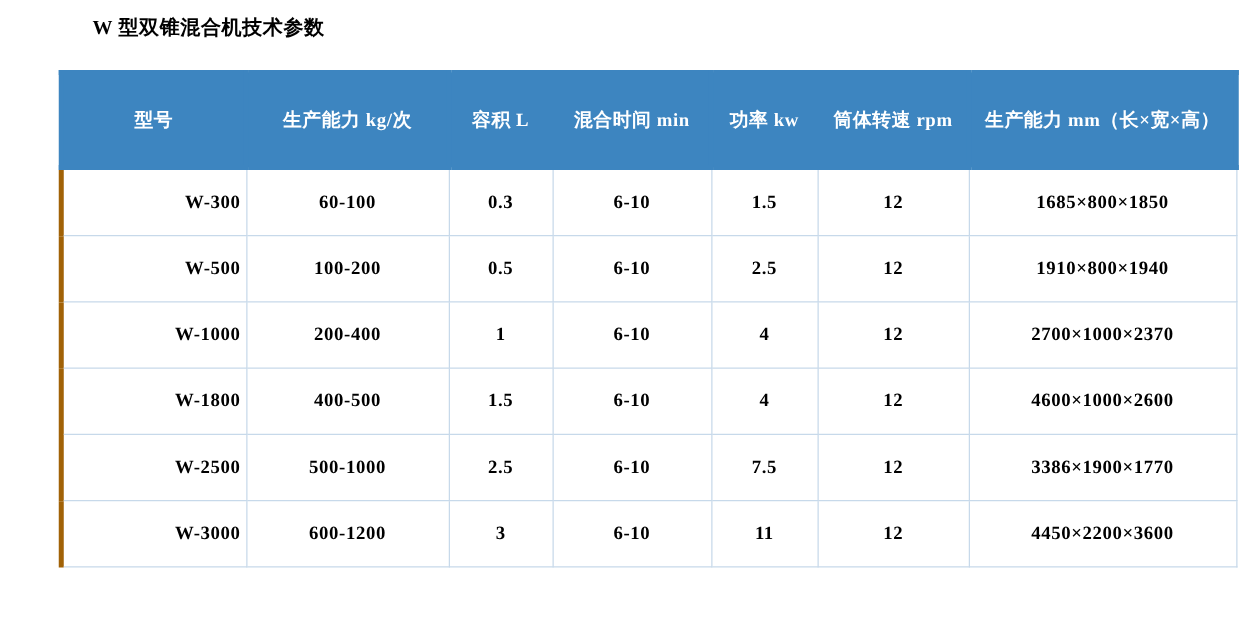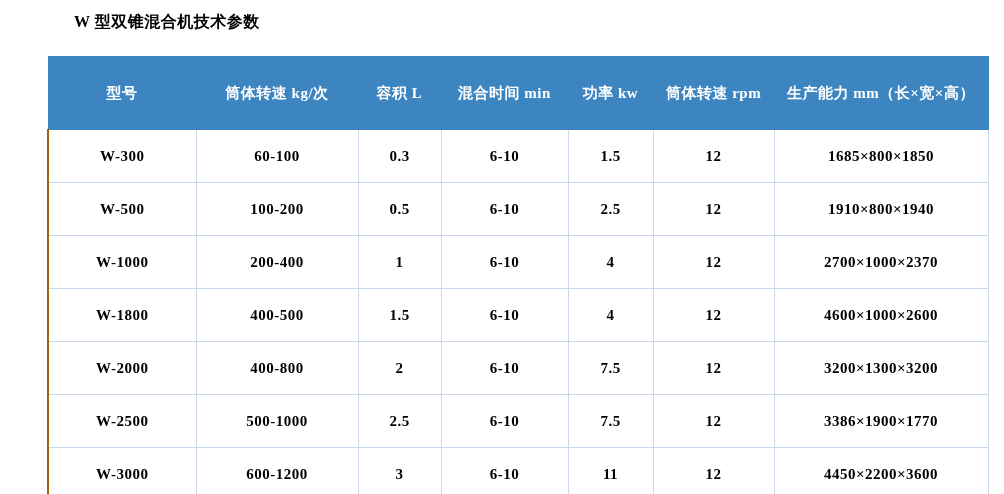--- a/index.html
+++ b/index.html
@@ -38,21 +38,21 @@
     width: 940px;
   }
   table.spec {
     border-collapse: collapse;
     table-layout: fixed;
     width: 940px;
     font-size: 15px;
   }
   table.spec th,
   table.spec td {
-    border: 1px solid #7f1d1d;
+    border: 4px solid #7f1d1d;
     text-align: center;
     vertical-align: middle;
     font-weight: bold;
     letter-spacing: 0.5px;
   }
   table.spec thead th {
     background: #3d85c0;
     color: #ffffff;
     height: 68px;
     font-size: 15px;
@@ -61,21 +61,22 @@
   }
   table.spec tbody td {
     background: #ffffff;
     color: #000000;
     height: 48px;
     font-size: 15px;
     border: 1px solid #c7d9ea;
     padding: 2px 4px;
   }
   table.spec tbody tr td:first-child {
-    border-left: 2px solid #a16207;
+    border-left: 4px solid #a16207;
+    text-align: right;
   }
   
   col.c0 { width: 148px; }
   col.c1 { width: 162px; }
   col.c2 { width: 83px; }
   col.c3 { width: 127px; }
   col.c4 { width: 85px; }
   col.c5 { width: 121px; }
   col.c6 { width: 214px; }
 </style>
@@ -93,21 +94,21 @@
           <col class="c1">
           <col class="c2">
           <col class="c3">
           <col class="c4">
           <col class="c5">
           <col class="c6">
       </colgroup>
       <thead>
         <tr>
           <th>型号</th>
-          <th>筒体转速 kg/次</th>
+          <th>生产能力 kg/次</th>
           <th>容积 L</th>
           <th>混合时间 min</th>
           <th>功率 kw</th>
           <th>筒体转速 rpm</th>
           <th>生产能力 mm（长×宽×高）</th>
         </tr>
       </thead>
       <tbody>
         <tr>
           <td>W-300</td>
@@ -139,29 +140,20 @@
         <tr>
           <td>W-1800</td>
           <td>400-500</td>
           <td>1.5</td>
           <td>6-10</td>
           <td>4</td>
           <td>12</td>
           <td>4600×1000×2600</td>
         </tr>
         <tr>
-          <td>W-2000</td>
-          <td>400-800</td>
-          <td>2</td>
-          <td>6-10</td>
-          <td>7.5</td>
-          <td>12</td>
-          <td>3200×1300×3200</td>
-        </tr>
-        <tr>
           <td>W-2500</td>
           <td>500-1000</td>
           <td>2.5</td>
           <td>6-10</td>
           <td>7.5</td>
           <td>12</td>
           <td>3386×1900×1770</td>
         </tr>
         <tr>
           <td>W-3000</td>

